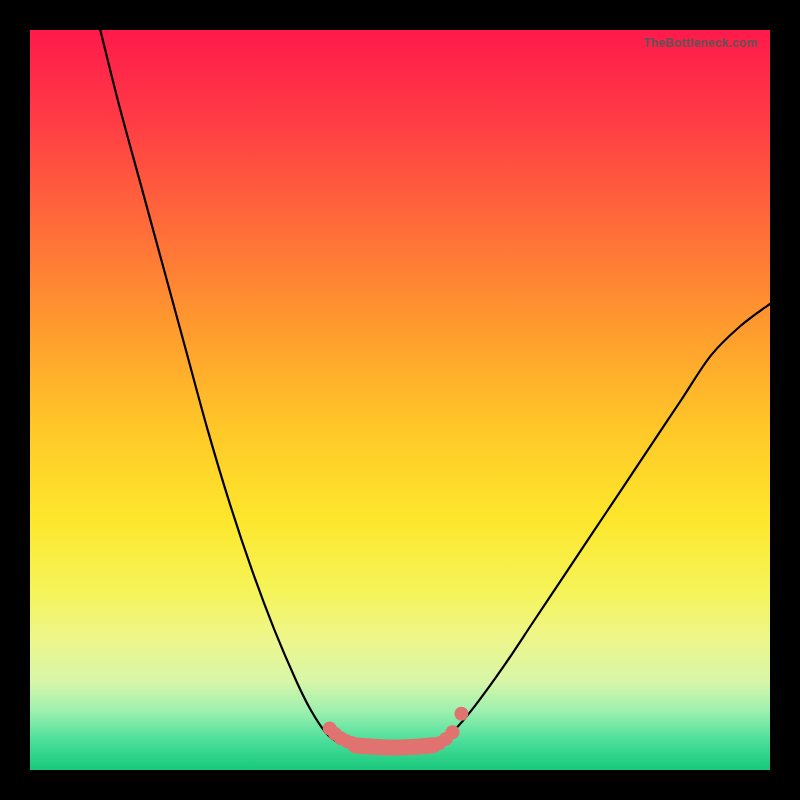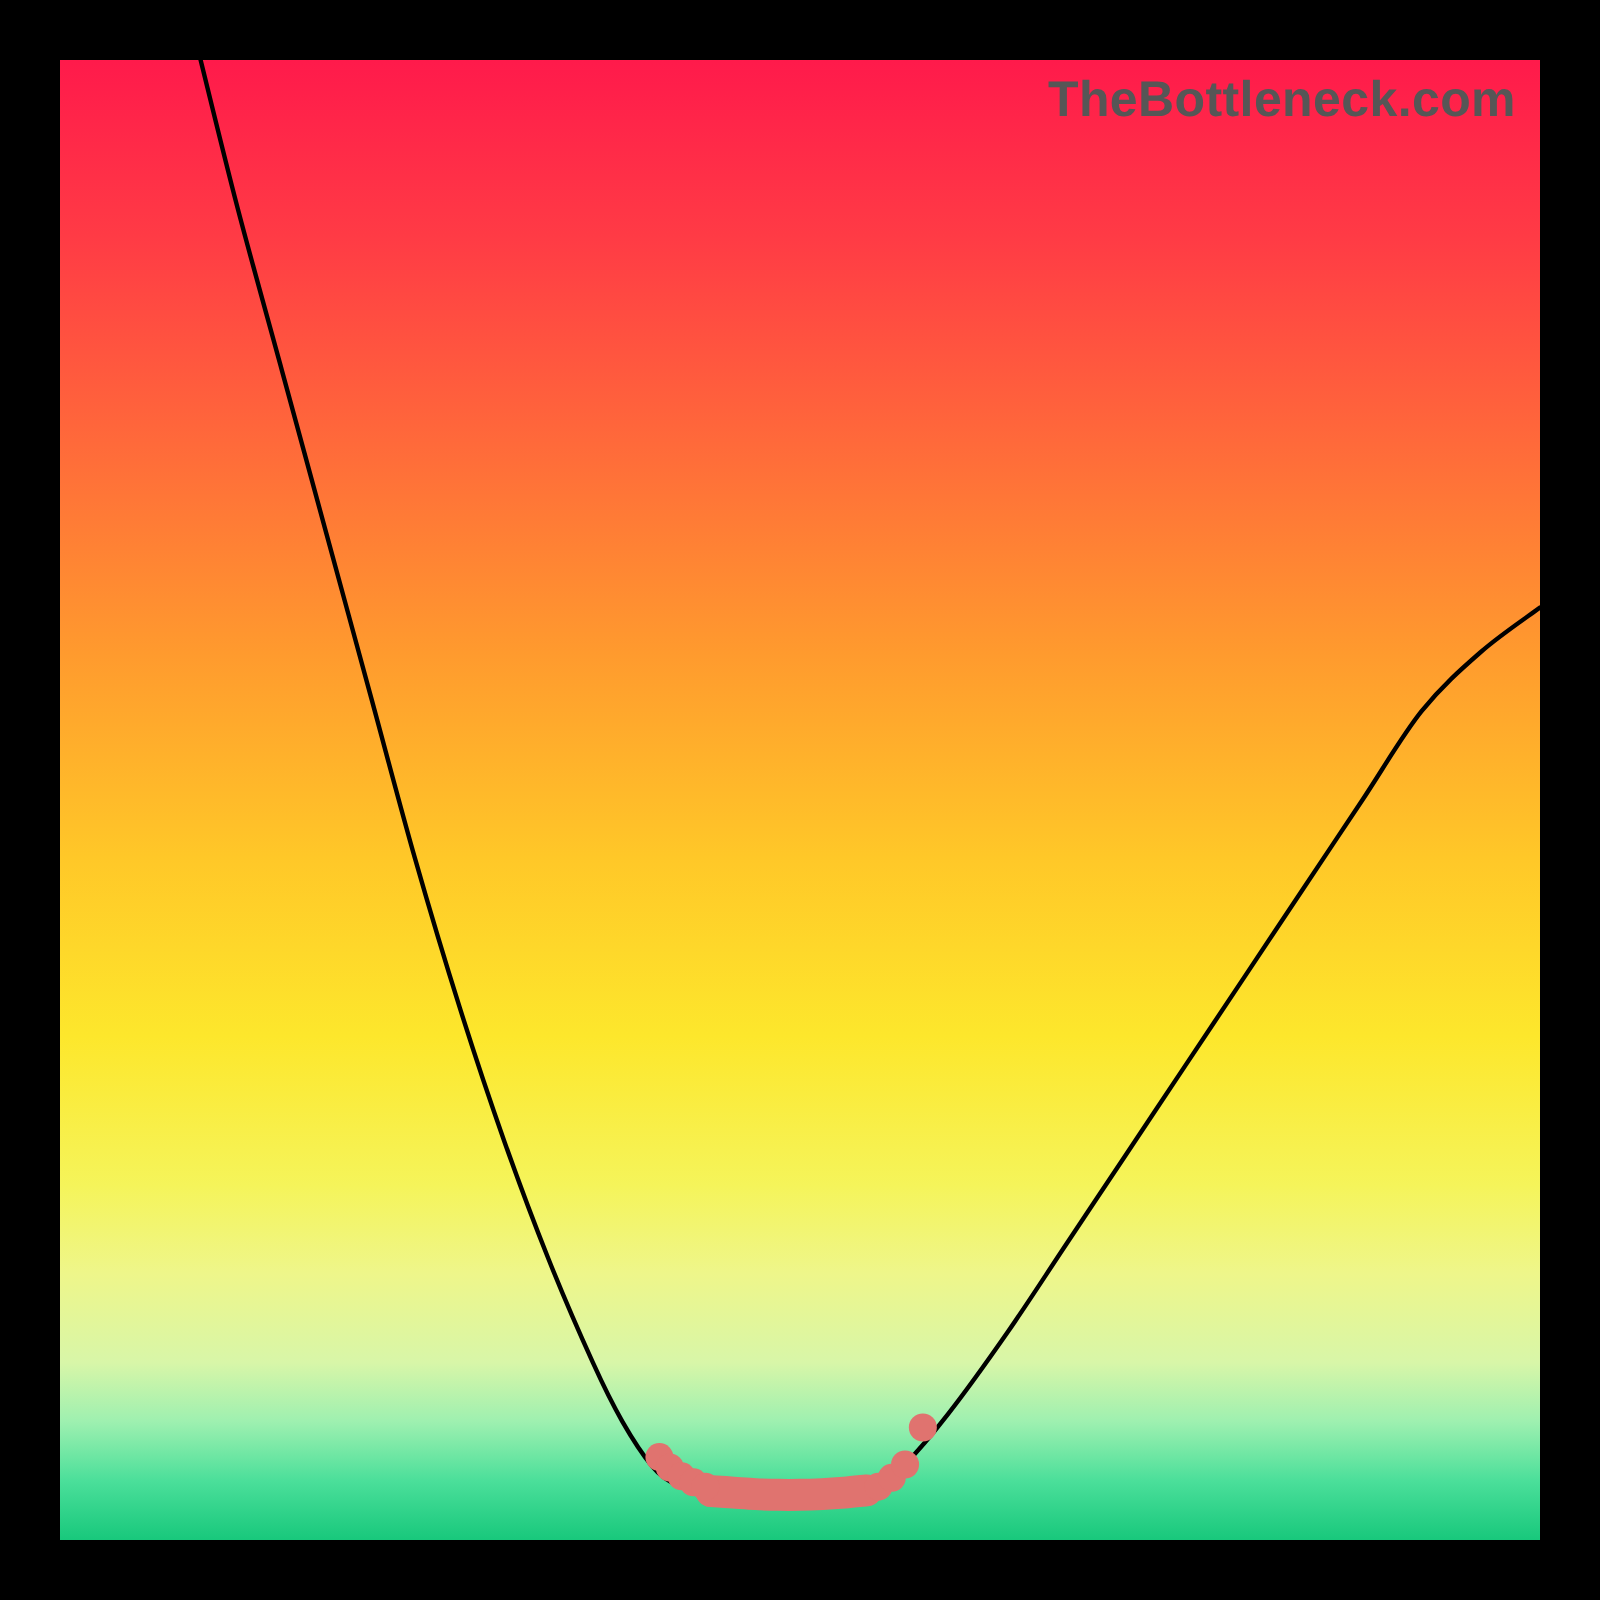--- a/index.html
+++ b/index.html
@@ -28,21 +28,21 @@
       #d8f6a8 88%,
       #9ef0b0 92%,
       #4bdf9a 96%,
       #18c87c 100%);
   }
   .watermark {
     position: absolute;
     top: 6px;
     right: 12px;
     font-family: Arial, Helvetica, sans-serif;
-    font-size: 25px;
+    font-size: 12px;
     font-weight: 600;
     color: #565656;
     letter-spacing: 0.2px;
     user-select: none;
   }
   svg.curves {
     position: absolute;
     inset: 0;
     width: 100%;
     height: 100%;

